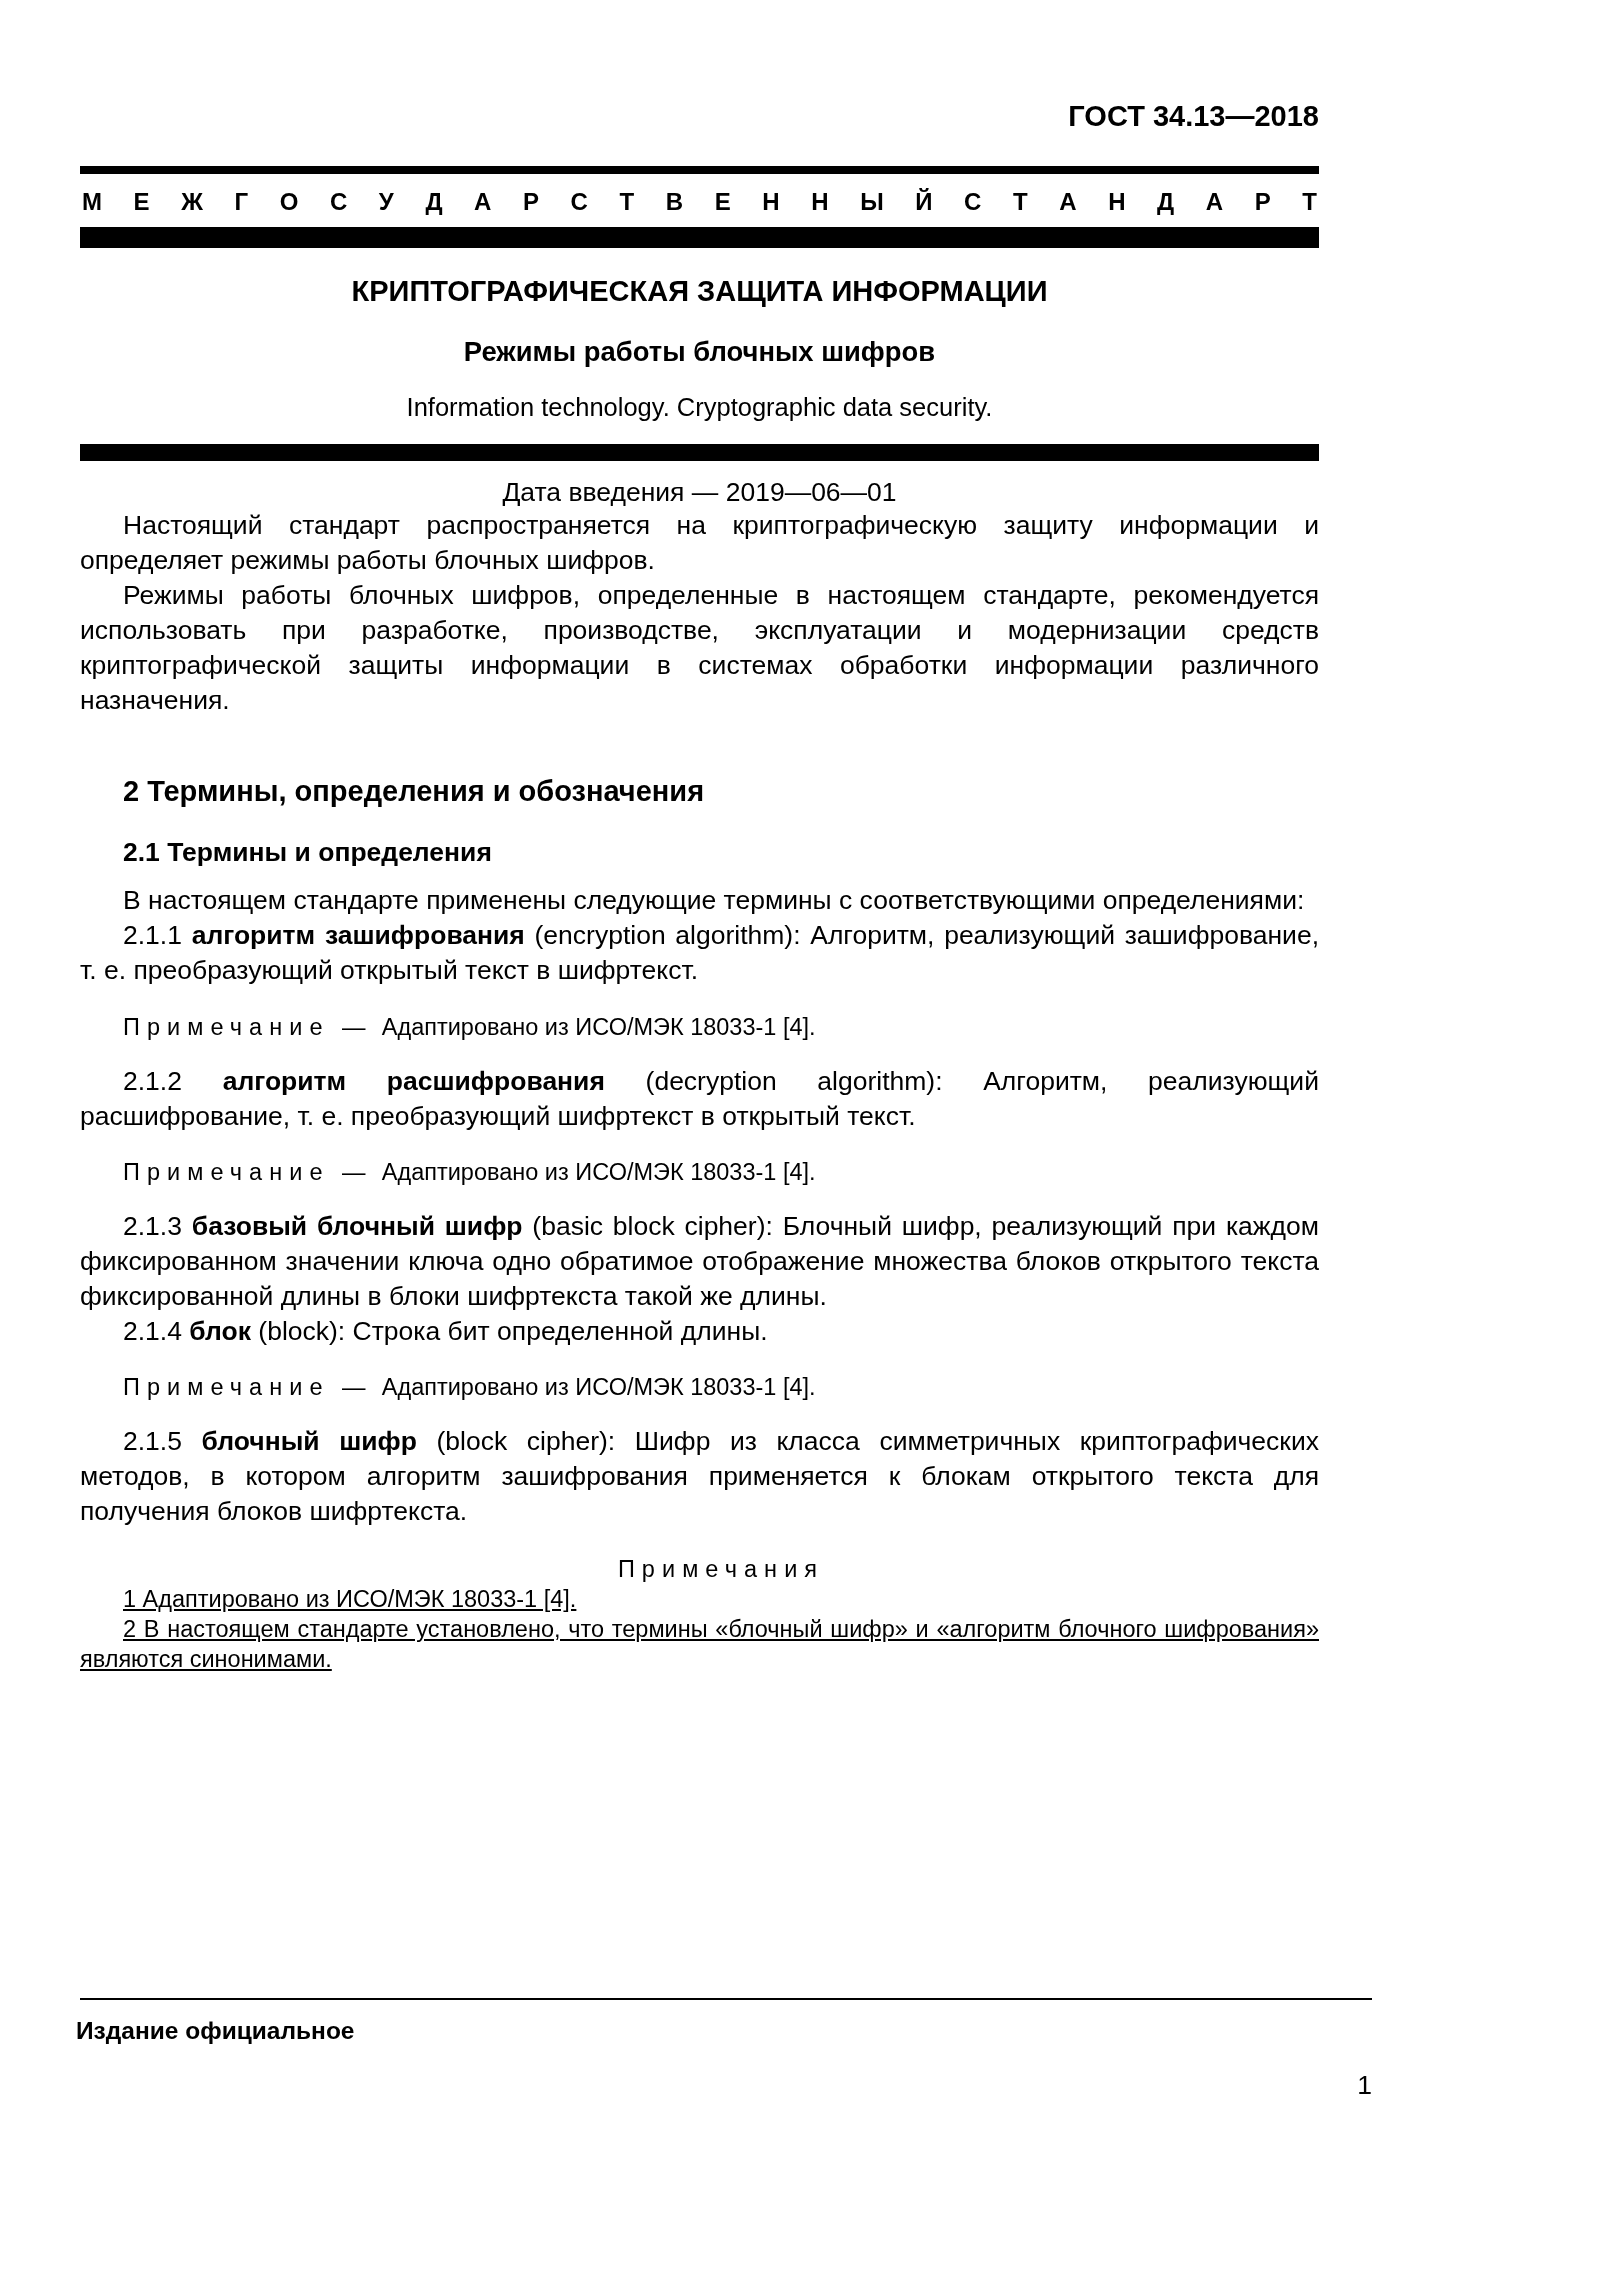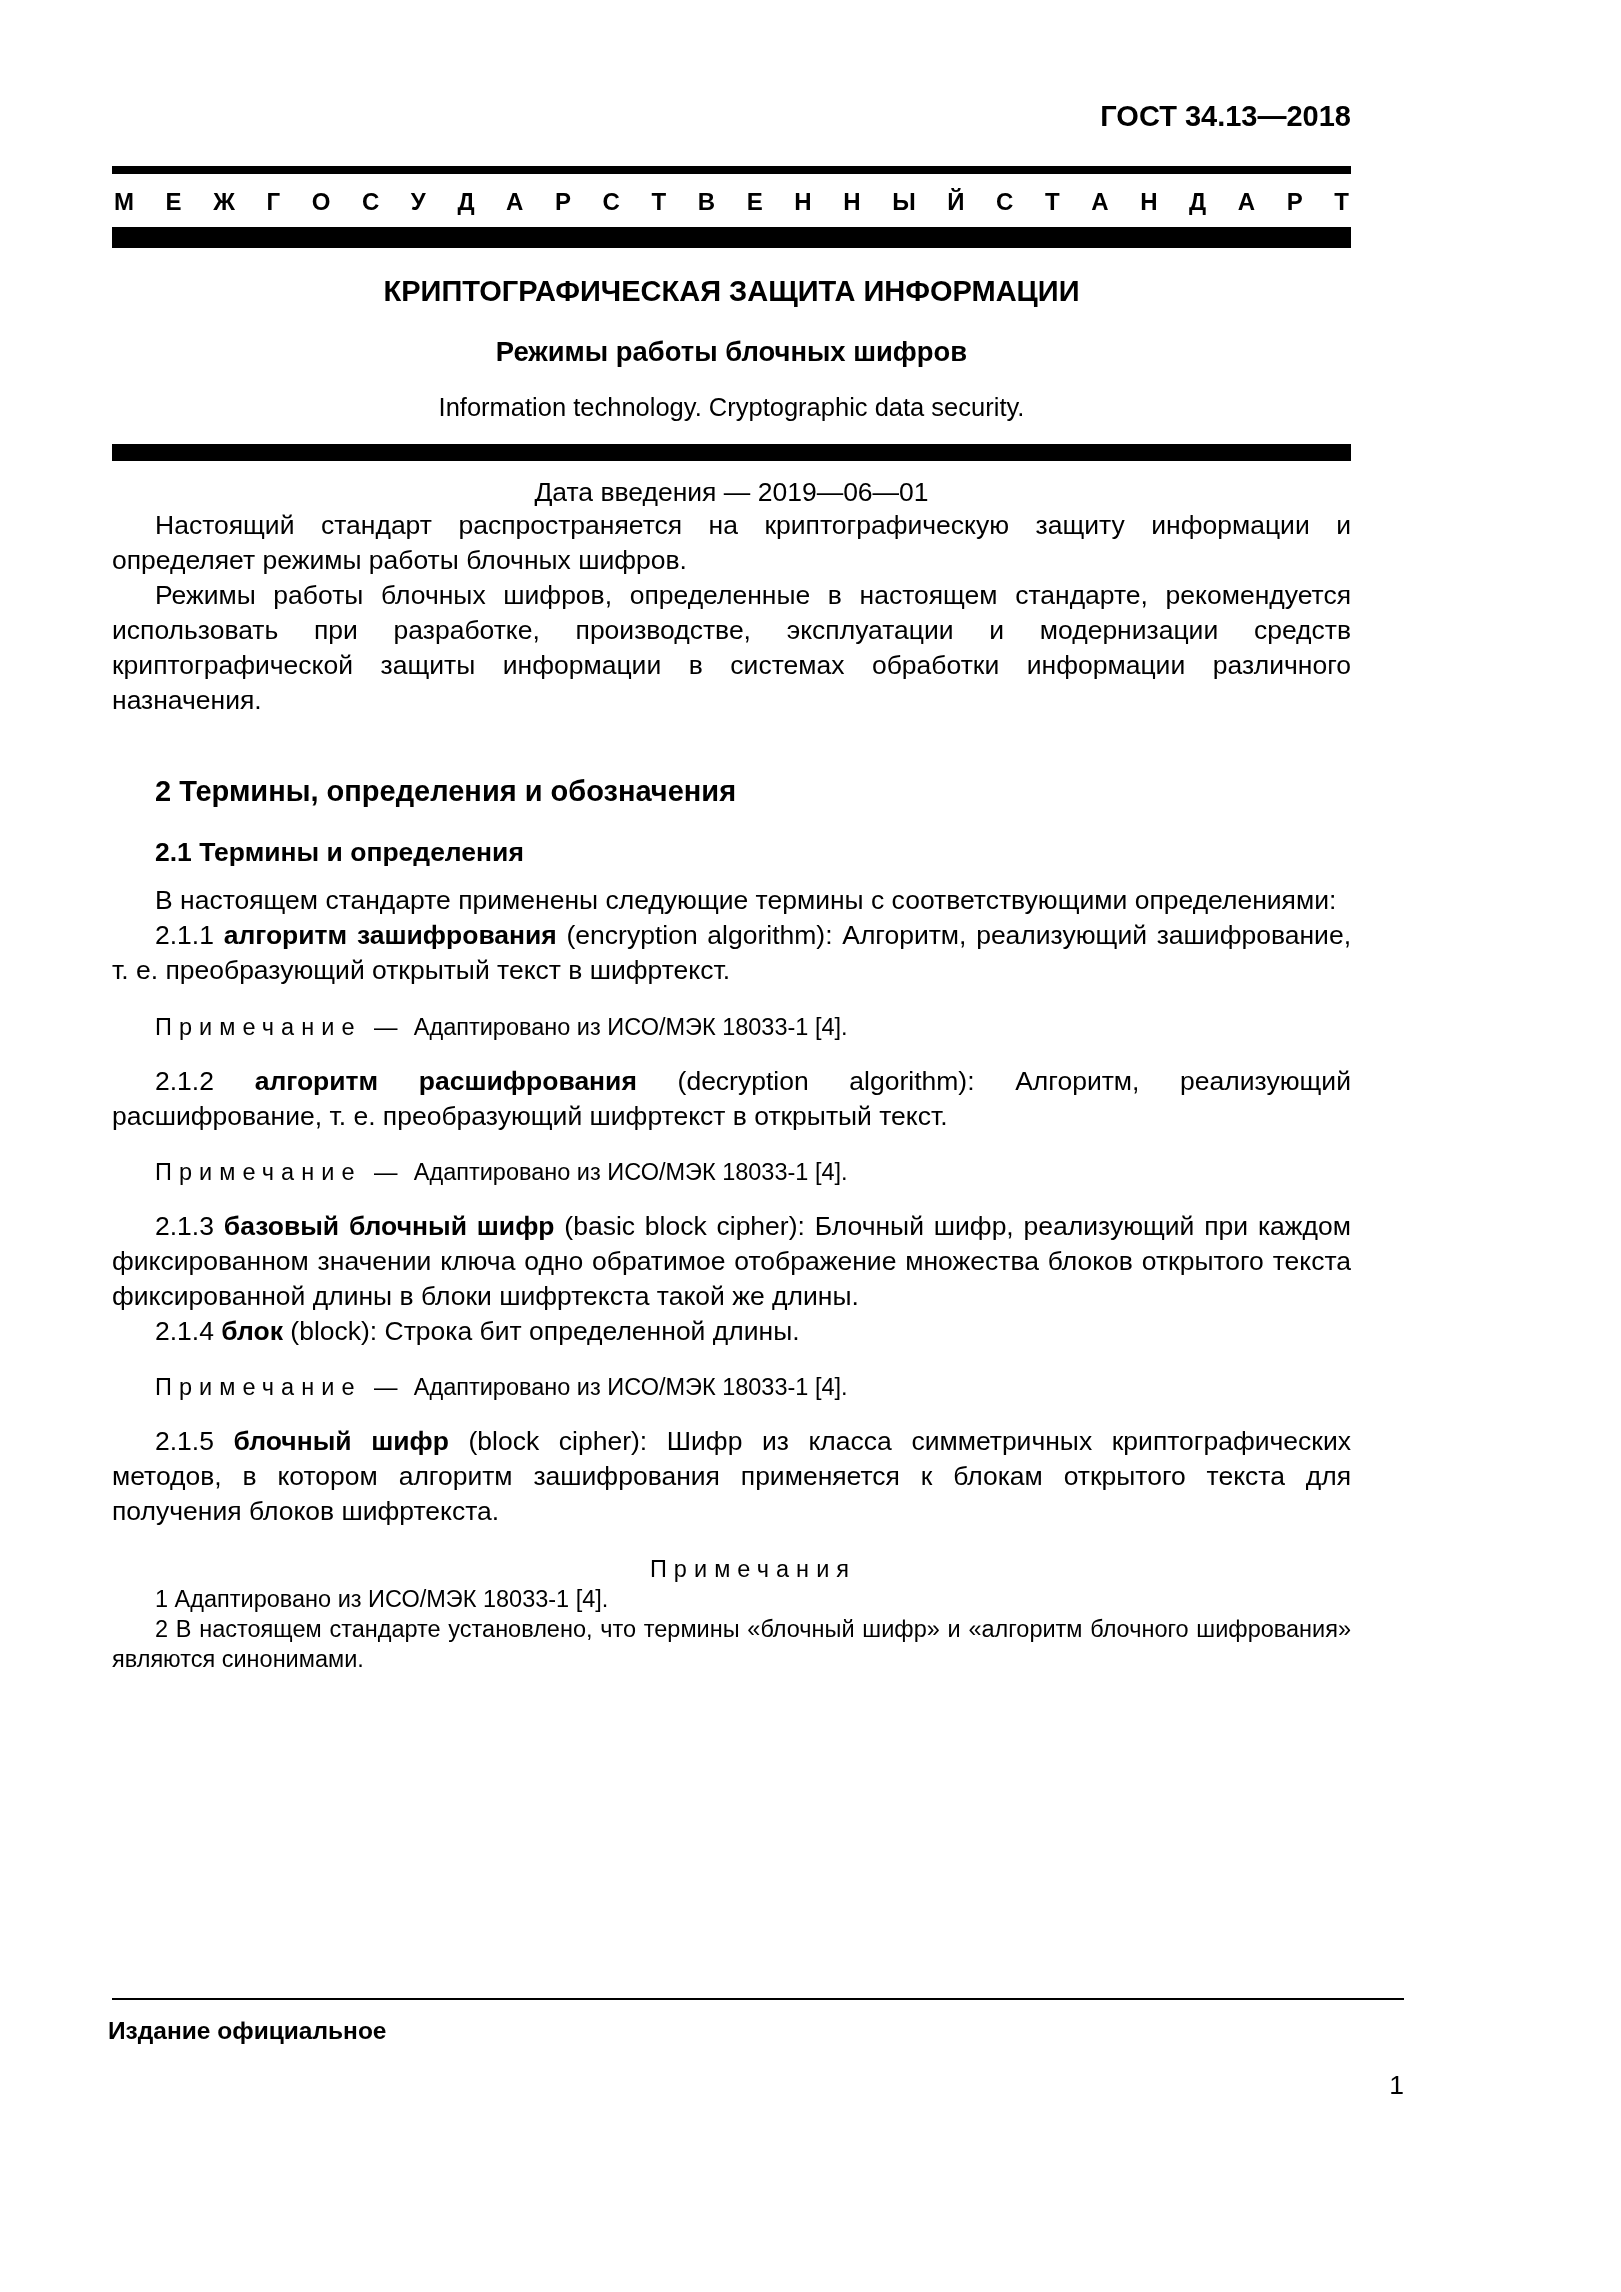--- a/index.html
+++ b/index.html
@@ -7,21 +7,20 @@
   html, body { background: #ffffff; }
   .page {
     position: relative;
     width: 1568px;
     height: 2293px;
     background: #ffffff;
     color: #000000;
     font-family: "Liberation Sans", "DejaVu Sans", sans-serif;
     padding: 100px 249px 0 80px;
     overflow: hidden;
-    margin-left: 32px;
   }
 
   .doc-number {
     font-size: 29px;
     font-weight: 700;
     text-align: right;
   }
 
   .std-header { margin-top: 33px; }
   .bar-thin  { height: 7.8px;  background: #000; }
@@ -79,21 +78,21 @@
   }
   .note-label  { letter-spacing: 0.30em; }
   .note-dash   { margin: 0 9.8px 0 5.9px; }
 
   .notes-block {
     margin-top: 25.5px;
     font-size: 23.5px;
     line-height: 30px;
   }
   .notes-label { text-indent: 43px; letter-spacing: 0.30em; text-align: center; }
-  .note-item   { text-indent: 43px; text-align: justify; }
+  .note-item   { text-indent: 43px; text-align: justify; text-decoration: underline; }
 
   .footer-rule {
     position: absolute;
     left: 80px;
     width: 1292px;
     top: 1998px;
     height: 2px;
     background: #000;
   }
   .edition {

